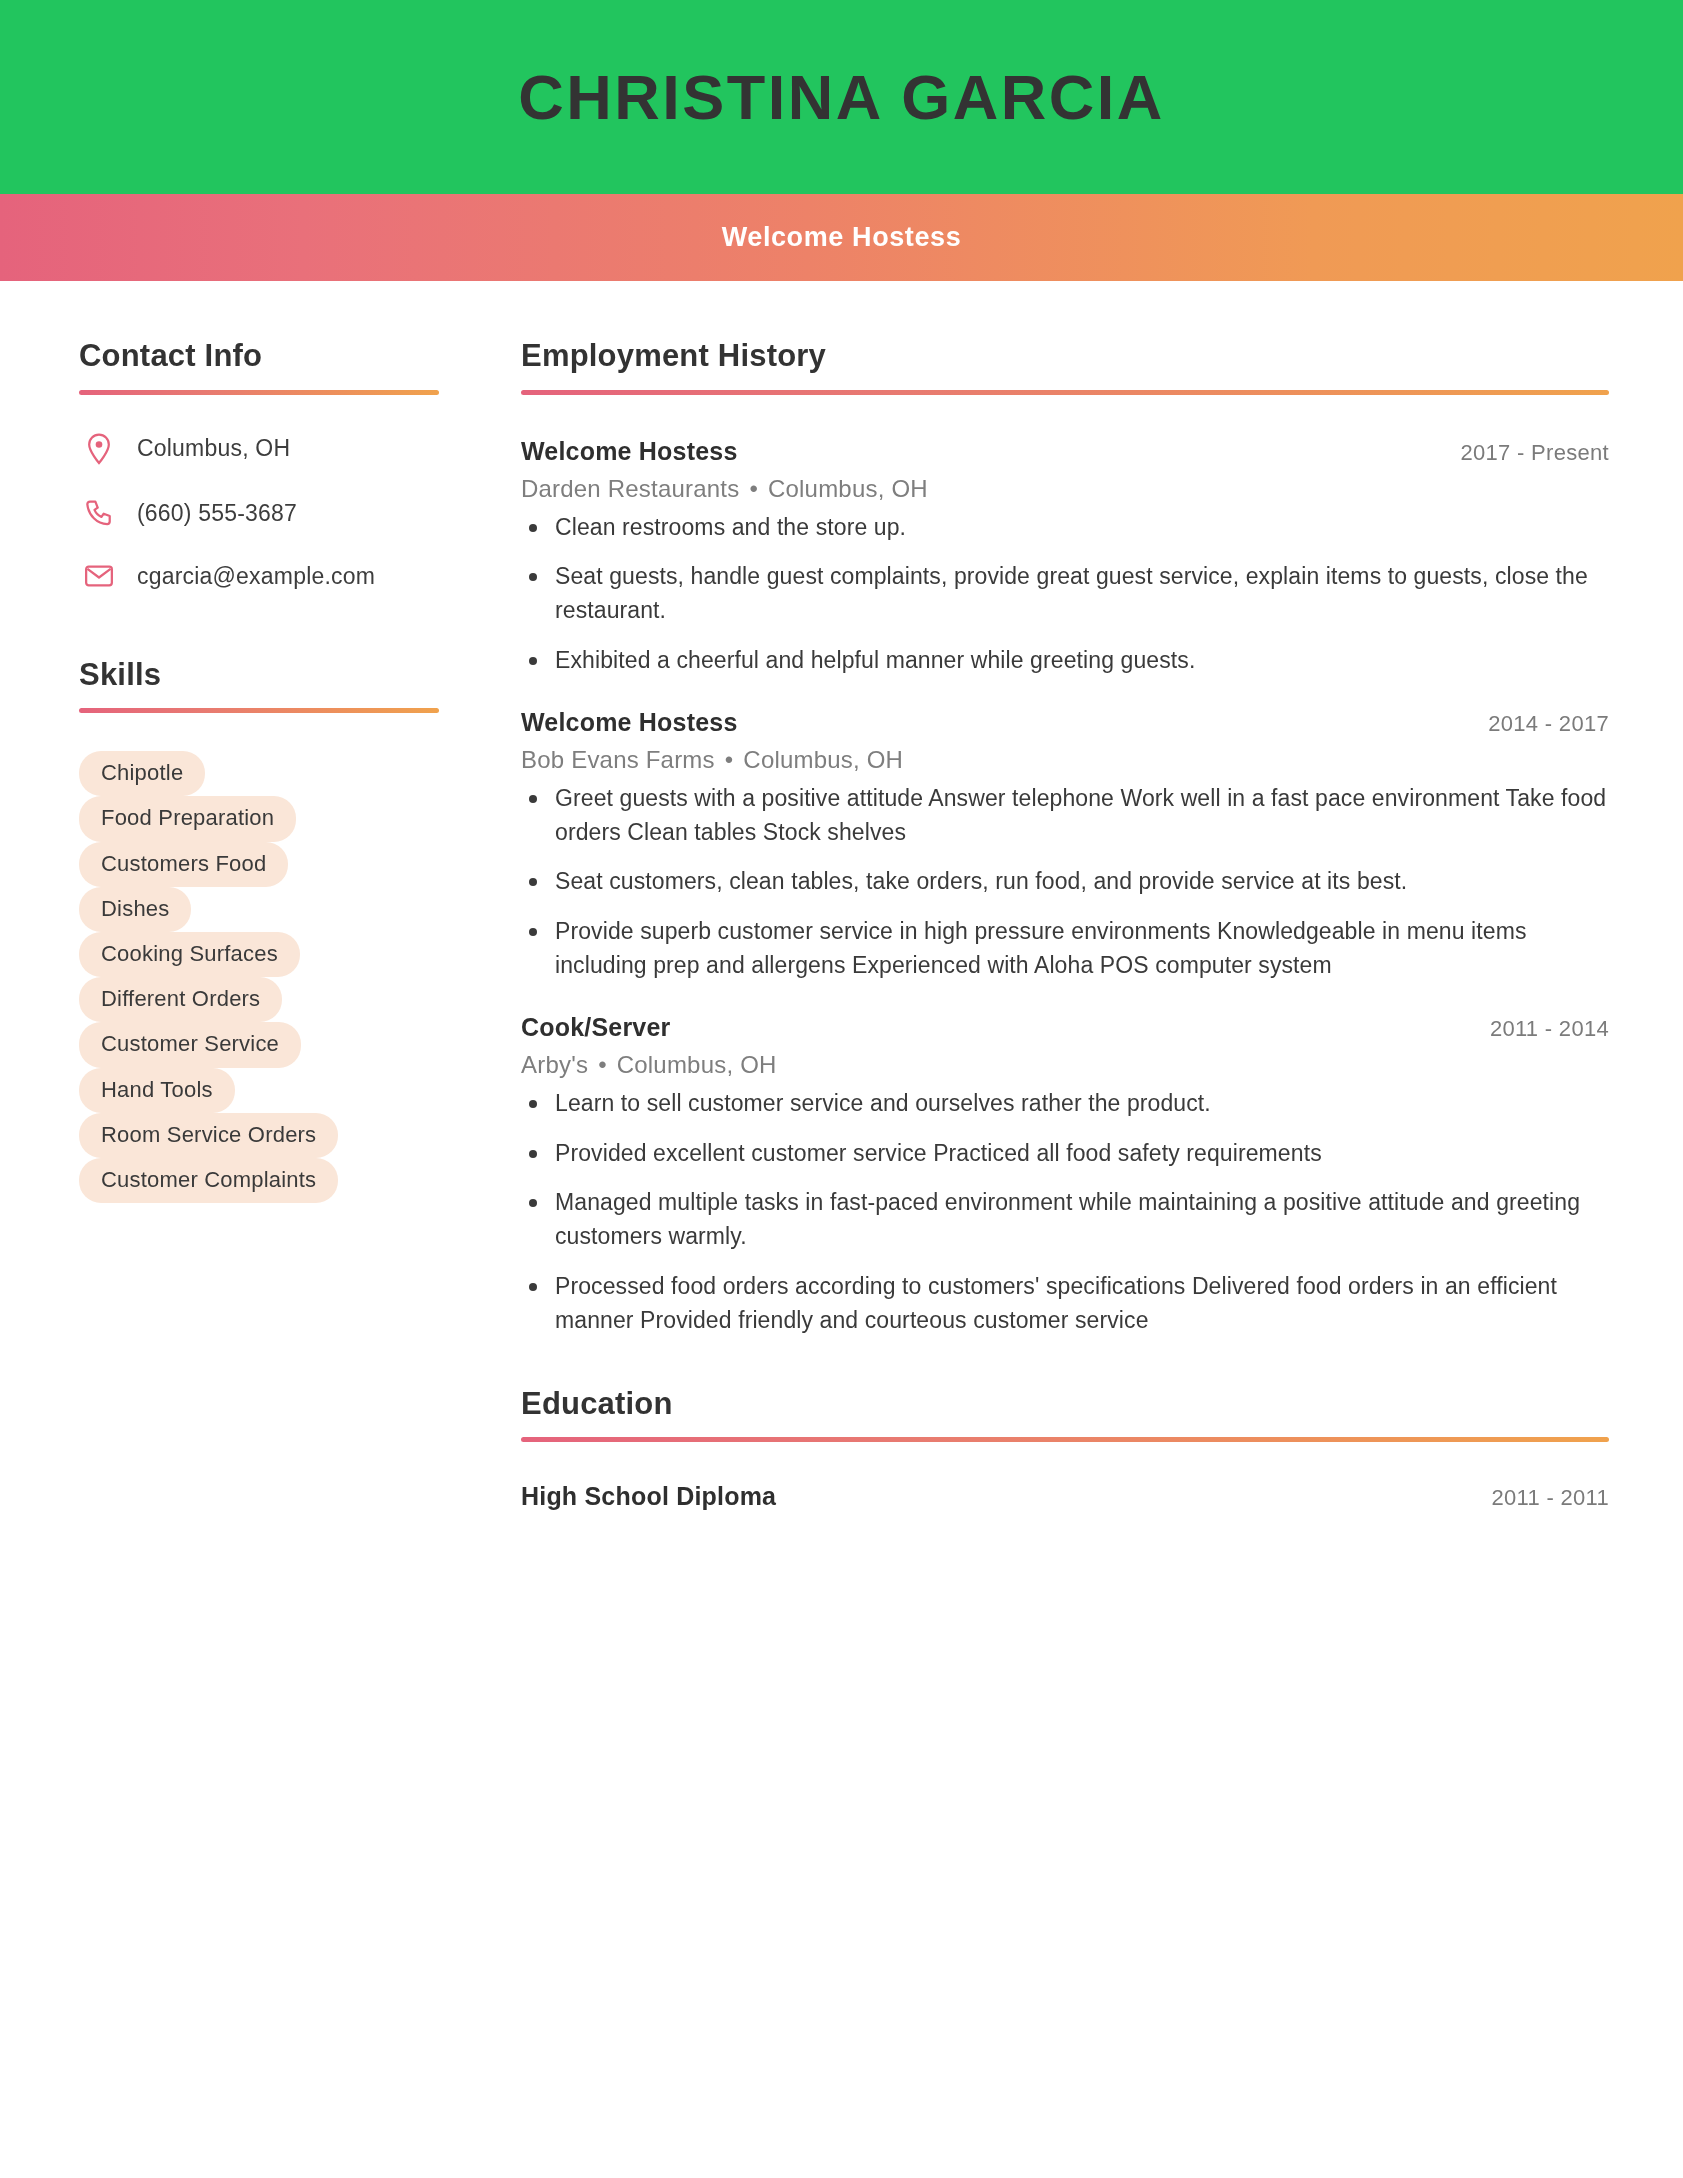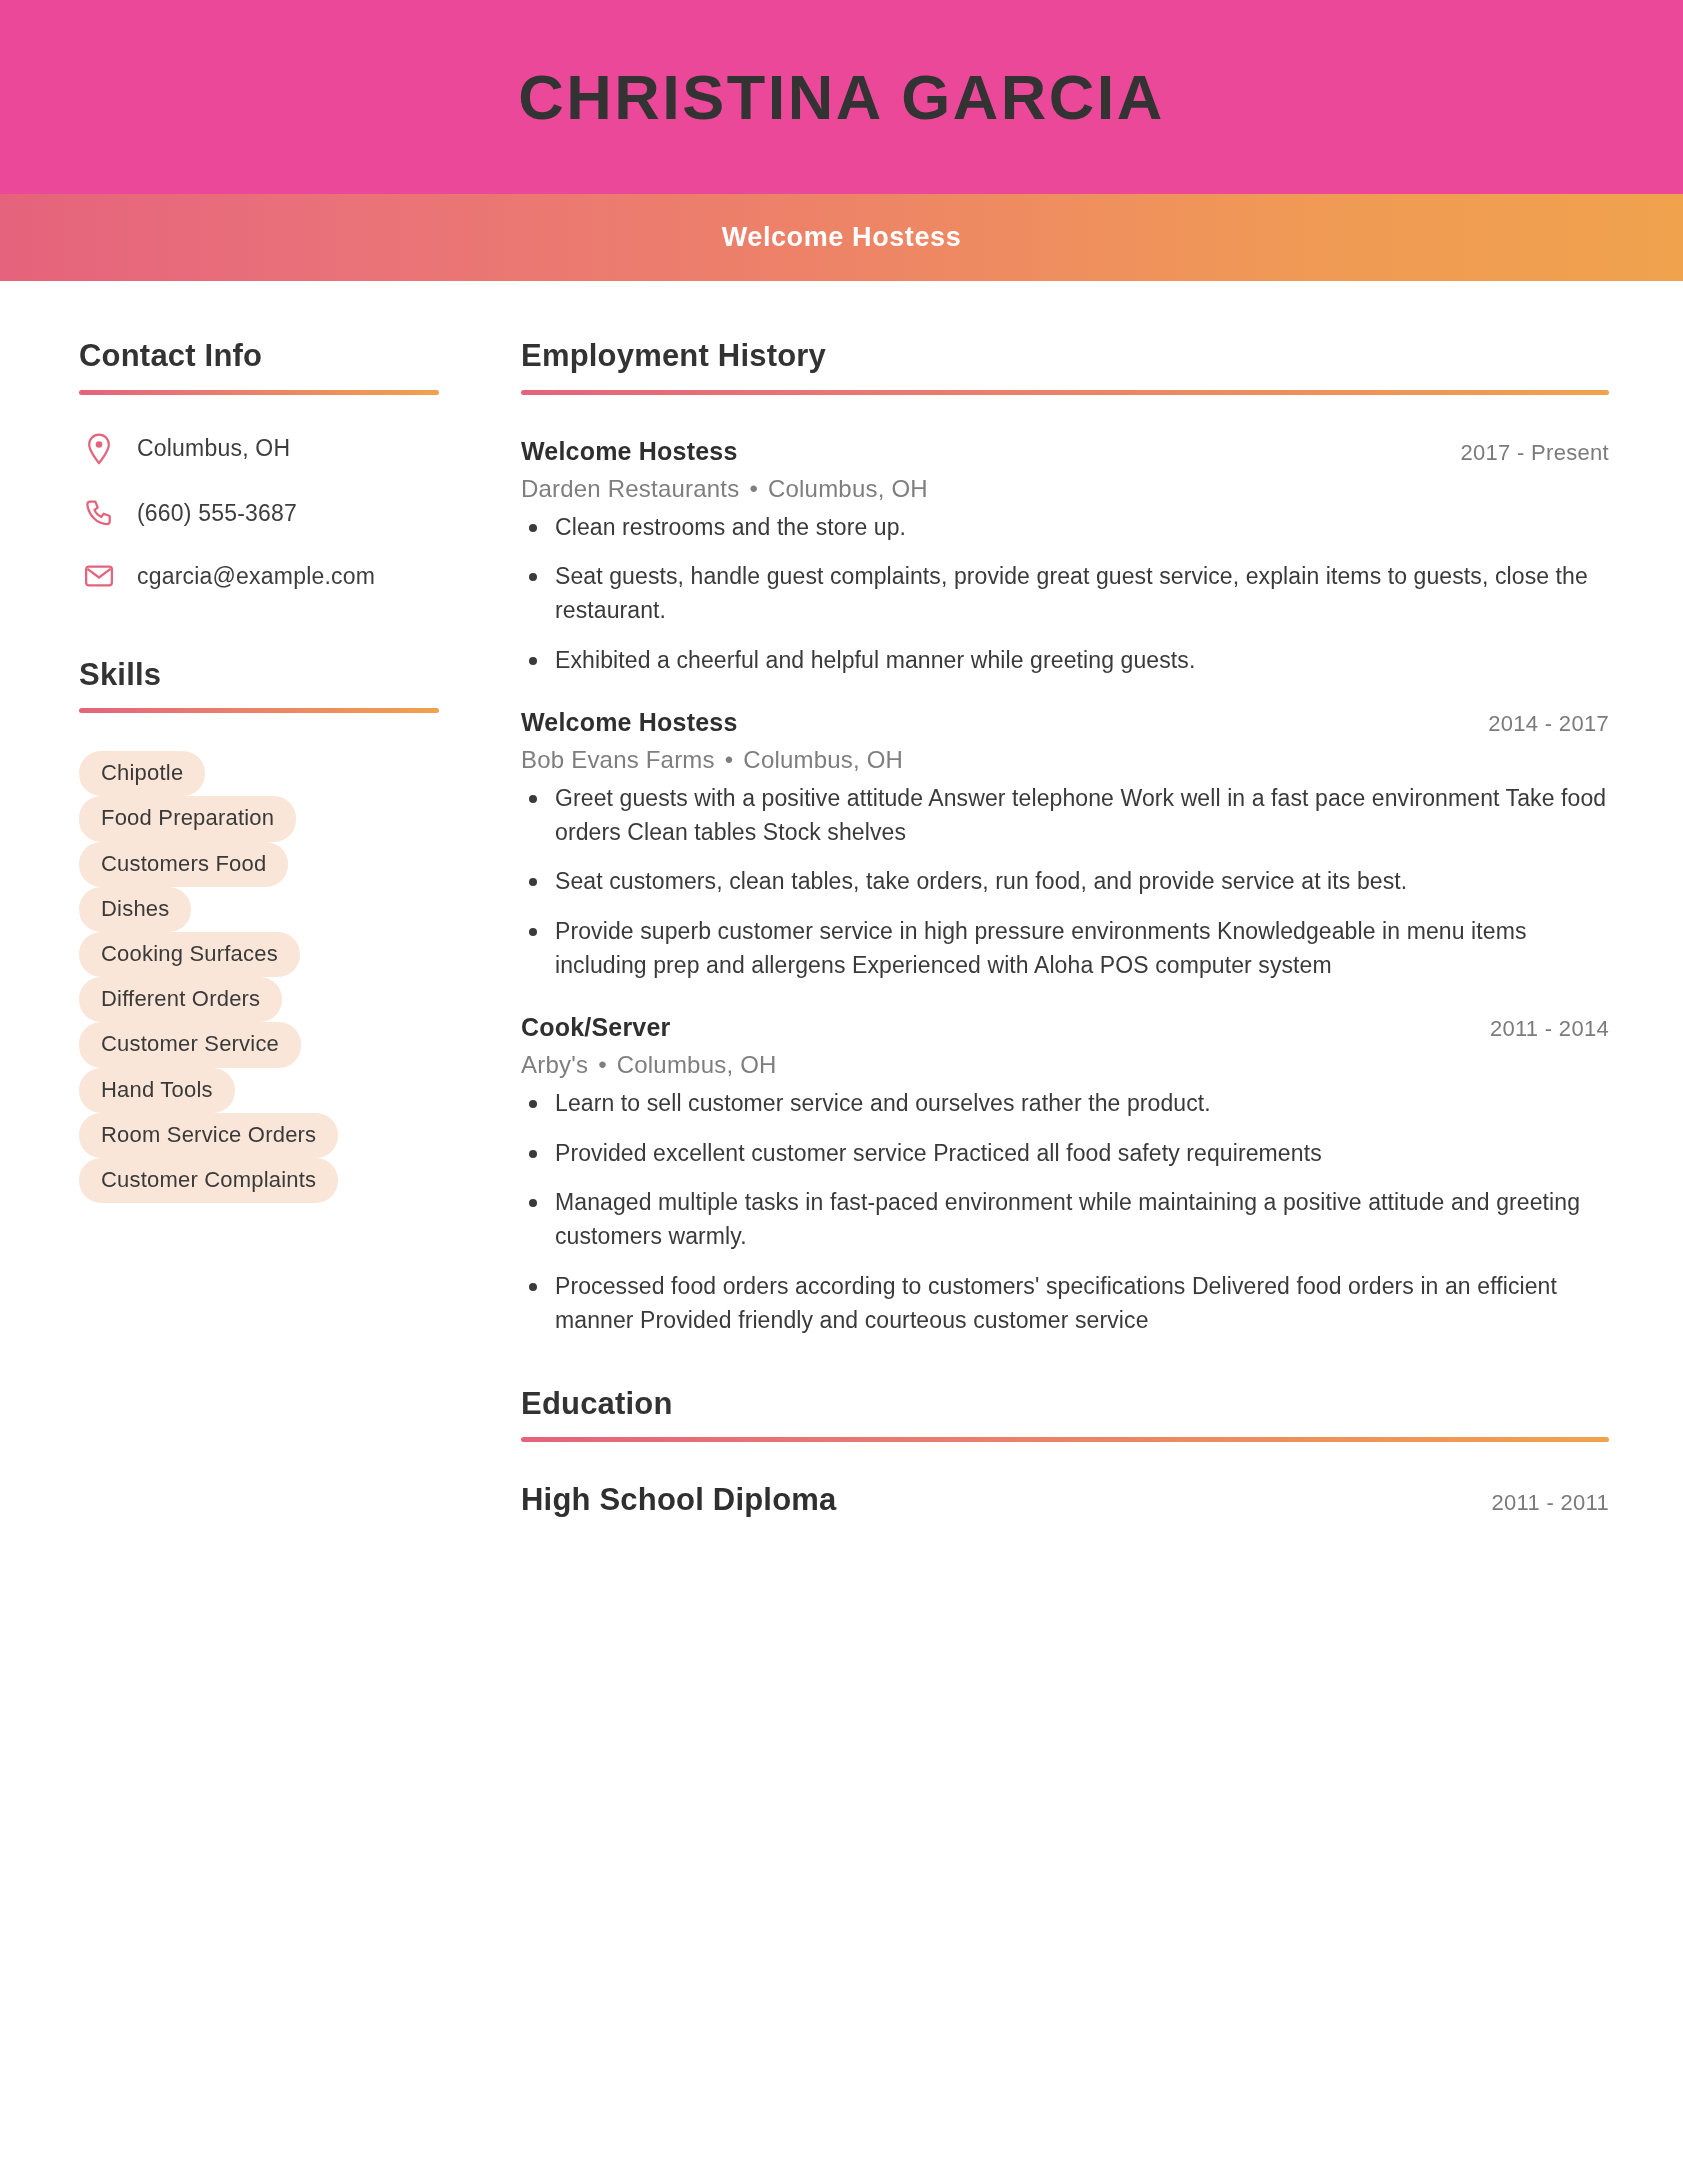--- a/index.html
+++ b/index.html
@@ -13,21 +13,21 @@
     position: relative;
     overflow: hidden;
   }
 
   
   .header {
     height: 194px;
     display: flex;
     align-items: center;
     justify-content: center;
-    background: #ec4899;
+    background: #22c55e;
   }
   .name {
     font-size: 63px;
     font-weight: 700;
     letter-spacing: 2.5px;
     color: #333333;
     text-align: center;
     line-height: 1;
   }
 
@@ -173,21 +173,21 @@
 
   
   .education-block { margin-top: 48px; }
   .edu-list { margin-top: 40px; }
   .edu-row {
     display: flex;
     justify-content: space-between;
     align-items: baseline;
   }
   .edu-degree {
-    font-size: 31px;
+    font-size: 25px;
     font-weight: 700;
     color: #2f2f2f;
     letter-spacing: 0.2px;
   }
   .edu-dates {
     font-size: 22px;
     color: #7b7b7b;
     white-space: nowrap;
     letter-spacing: 0.3px;
   }

